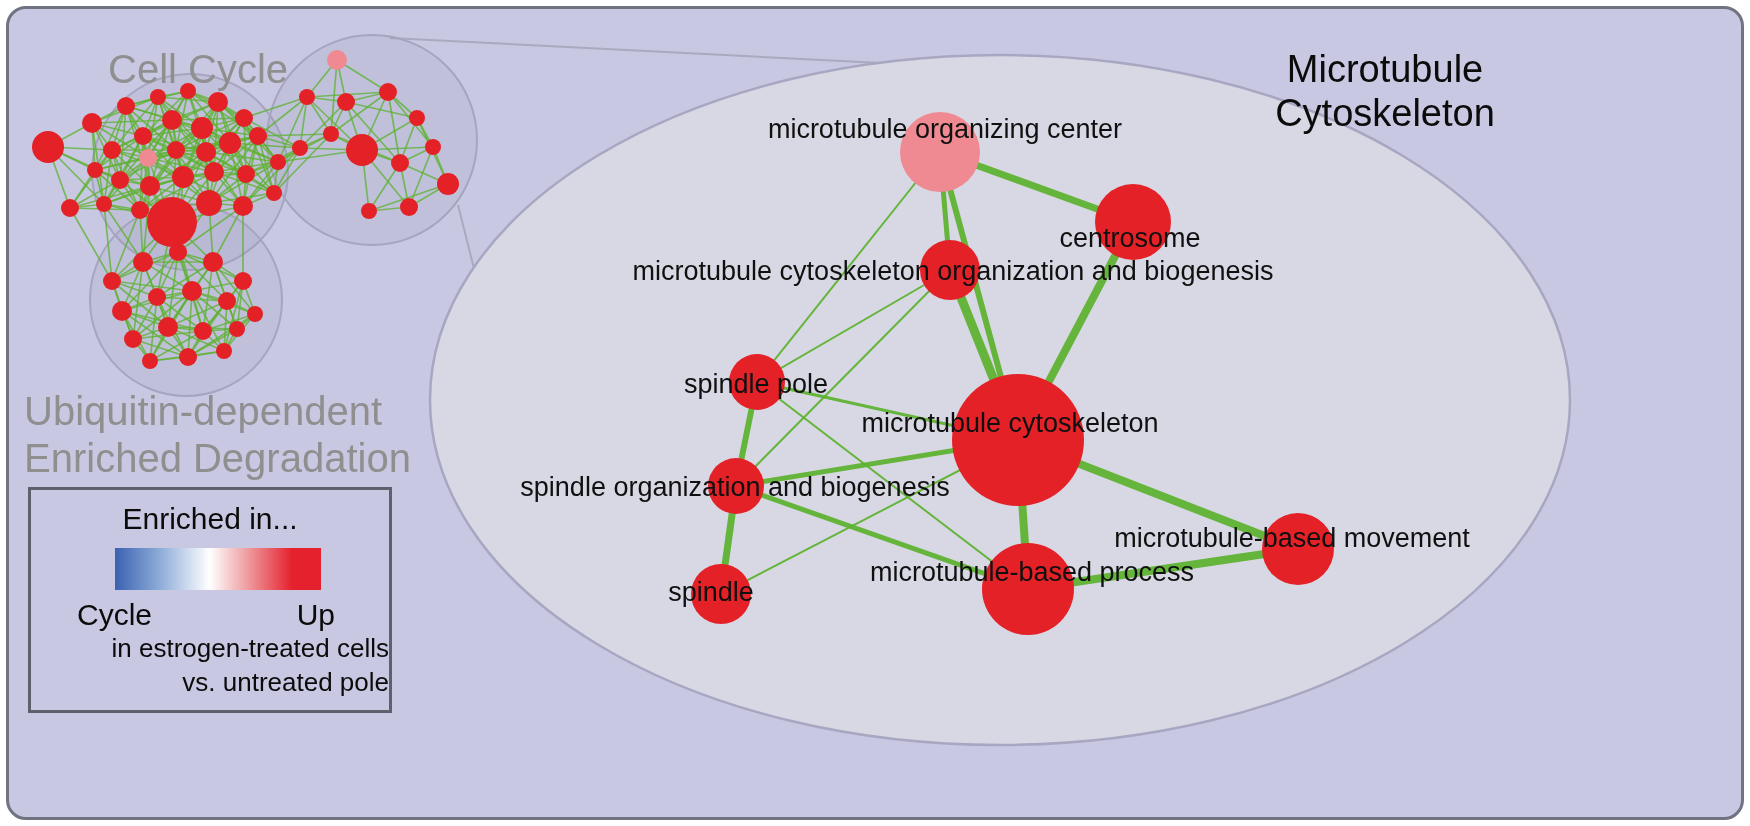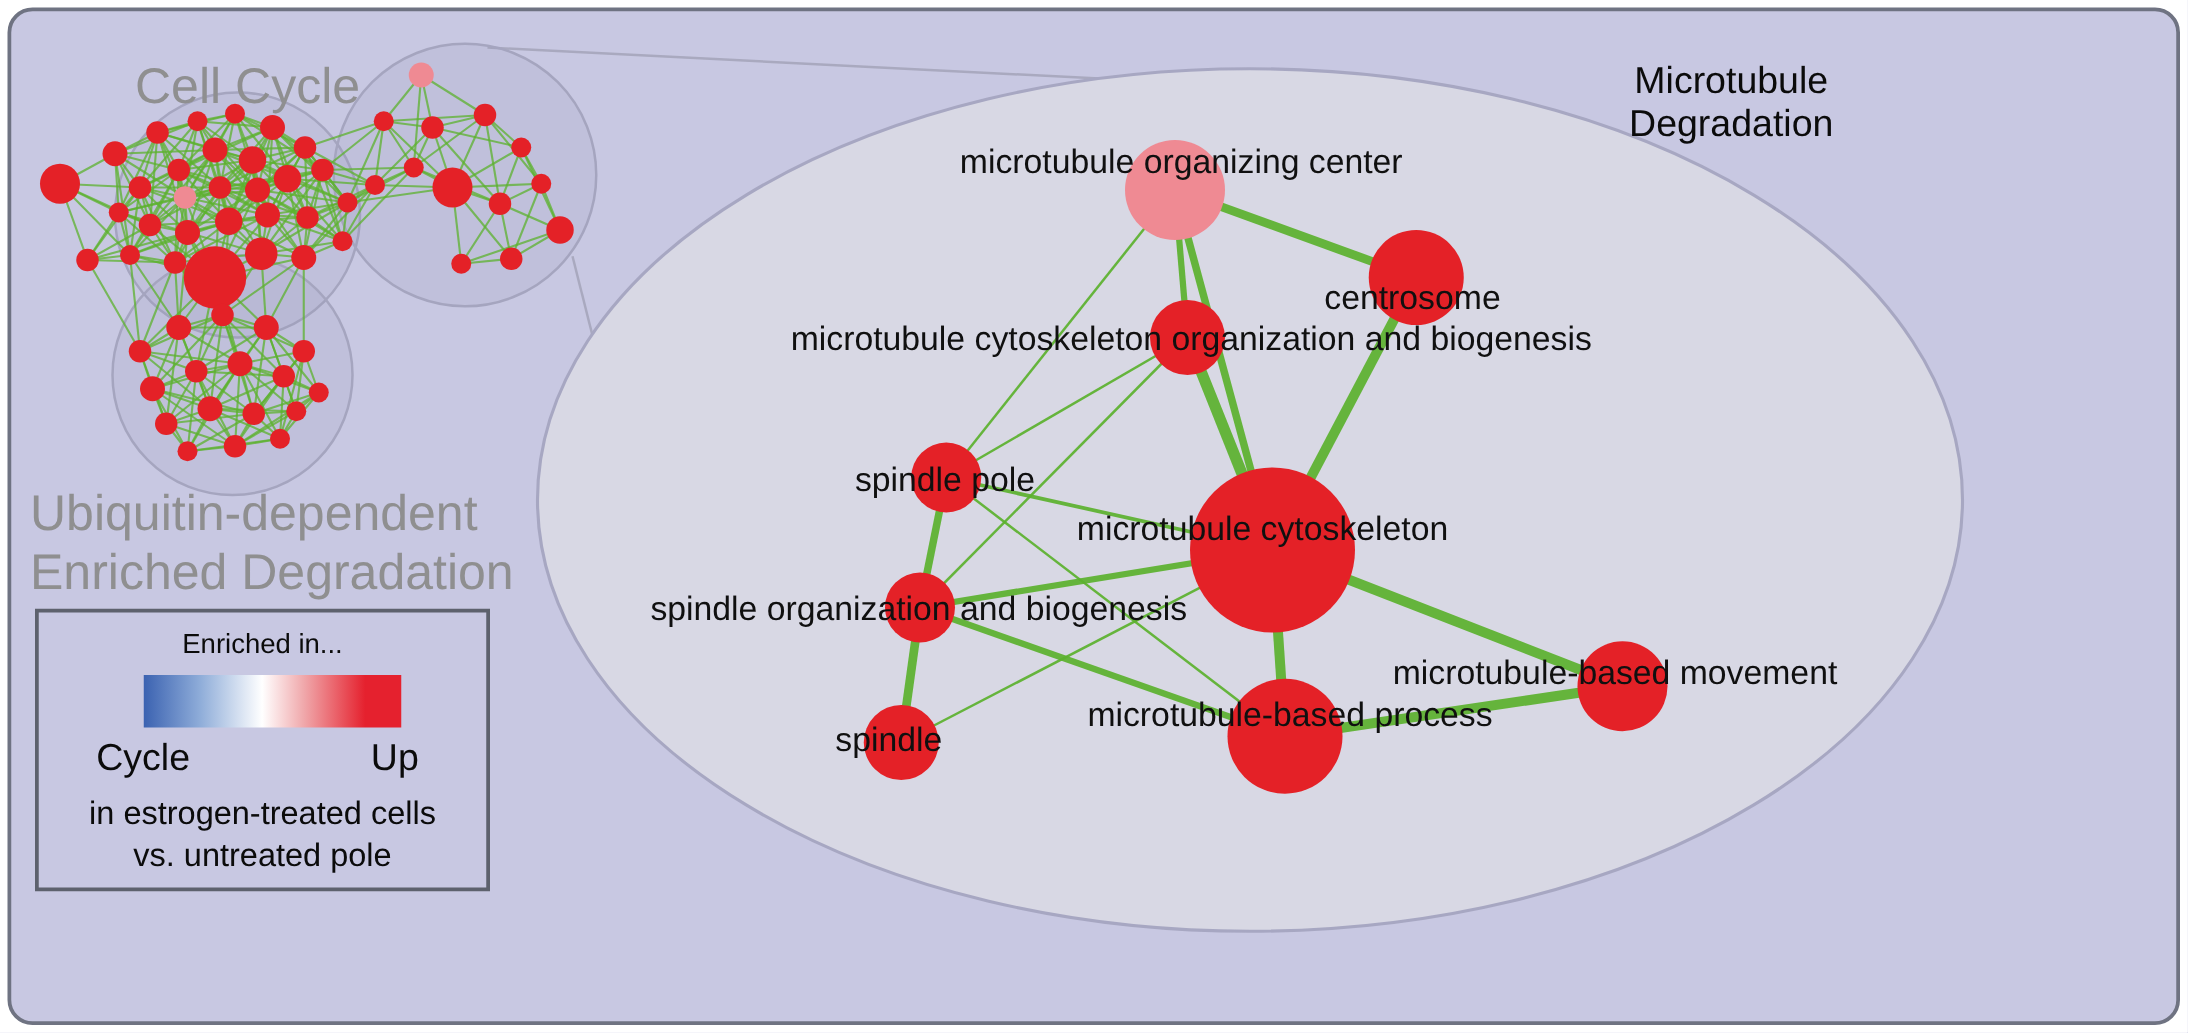--- a/index.html
+++ b/index.html
@@ -7,28 +7,28 @@
          font-family:"Liberation Sans",sans-serif;overflow:hidden;}
   .panel{position:absolute;left:6px;top:6px;right:6px;bottom:6px;
          background:var(--panel-bg,#c8c8e2);border:3px solid var(--panel-border,#6f7382);
          border-radius:20px;box-sizing:border-box;}
   #net{position:absolute;left:0;top:0;width:1750px;height:826px;}
   #net text{font-family:"Liberation Sans",sans-serif;}
   .lbl{position:absolute;color:var(--gray-text,#8f8f90);font-size:40px;line-height:1.18;}
   .cell-cycle{left:108px;top:46px;}
   .ubiq{left:24px;top:388px;}
   .title-mt{position:absolute;left:1275px;top:48px;width:220px;text-align:center;
-            color:#0b0b0b;font-size:30px;line-height:1.15;}
+            color:#0b0b0b;font-size:38px;line-height:1.15;}
   .legend{position:absolute;left:28px;top:487px;width:364px;height:226px;box-sizing:border-box;
           border:3px solid var(--legend-border,#5d616d);background:var(--panel-bg,#c8c8e2);}
-  .legend-title{margin-top:12px;text-align:center;font-size:22px;color:#0b0b0b;}
+  .legend-title{margin-top:12px;text-align:center;font-size:30px;color:#0b0b0b;}
   .legend-grad{margin:12px auto 0 84px;width:206px;height:42px;background:#ccc;}
   .legend-row{display:flex;justify-content:space-between;padding:0 54px 0 46px;
               font-size:30px;color:#0b0b0b;margin-top:8px;}
-  .legend-cap{text-align:center;font-size:26px;color:#0b0b0b;margin-top:10px;line-height:1.3;}
+  .legend-cap{text-align:right;font-size:26px;color:#0b0b0b;line-height:1.3;}
 </style>
 </head>
 <body>
 
 <div class="stage">
   <div class="panel"></div>
 
   <svg id="net" viewBox="0 0 1750 826">
       <line x1="390" y1="38" x2="1020" y2="70" stroke="#a9a9bf" stroke-width="2"></line>
       <line x1="458" y1="205" x2="560" y2="610" stroke="#a9a9bf" stroke-width="2"></line>
@@ -509,21 +509,21 @@
 
   <div class="lbl cell-cycle">Cell Cycle</div>
 
   <div class="lbl ubiq">
     <div>Ubiquitin-dependent</div>
     <div>Enriched Degradation</div>
   </div>
 
   <div class="title-mt">
     <div>Microtubule</div>
-    <div>Degradation</div>
+    <div>Cytoskeleton</div>
   </div>
 
   <div class="legend">
     <div class="legend-title">Enriched in...</div>
     <div class="legend-grad" style="background: linear-gradient(90deg, rgb(59, 98, 177) 0%, rgb(143, 173, 217) 22%, rgb(255, 255, 255) 46%, rgb(240, 169, 172) 62%, rgb(229, 33, 46) 86%, rgb(229, 33, 46) 100%);"></div>
     <div class="legend-row">
       <span>Cycle</span>
       <span>Up</span>
     </div>
     <div class="legend-cap">

